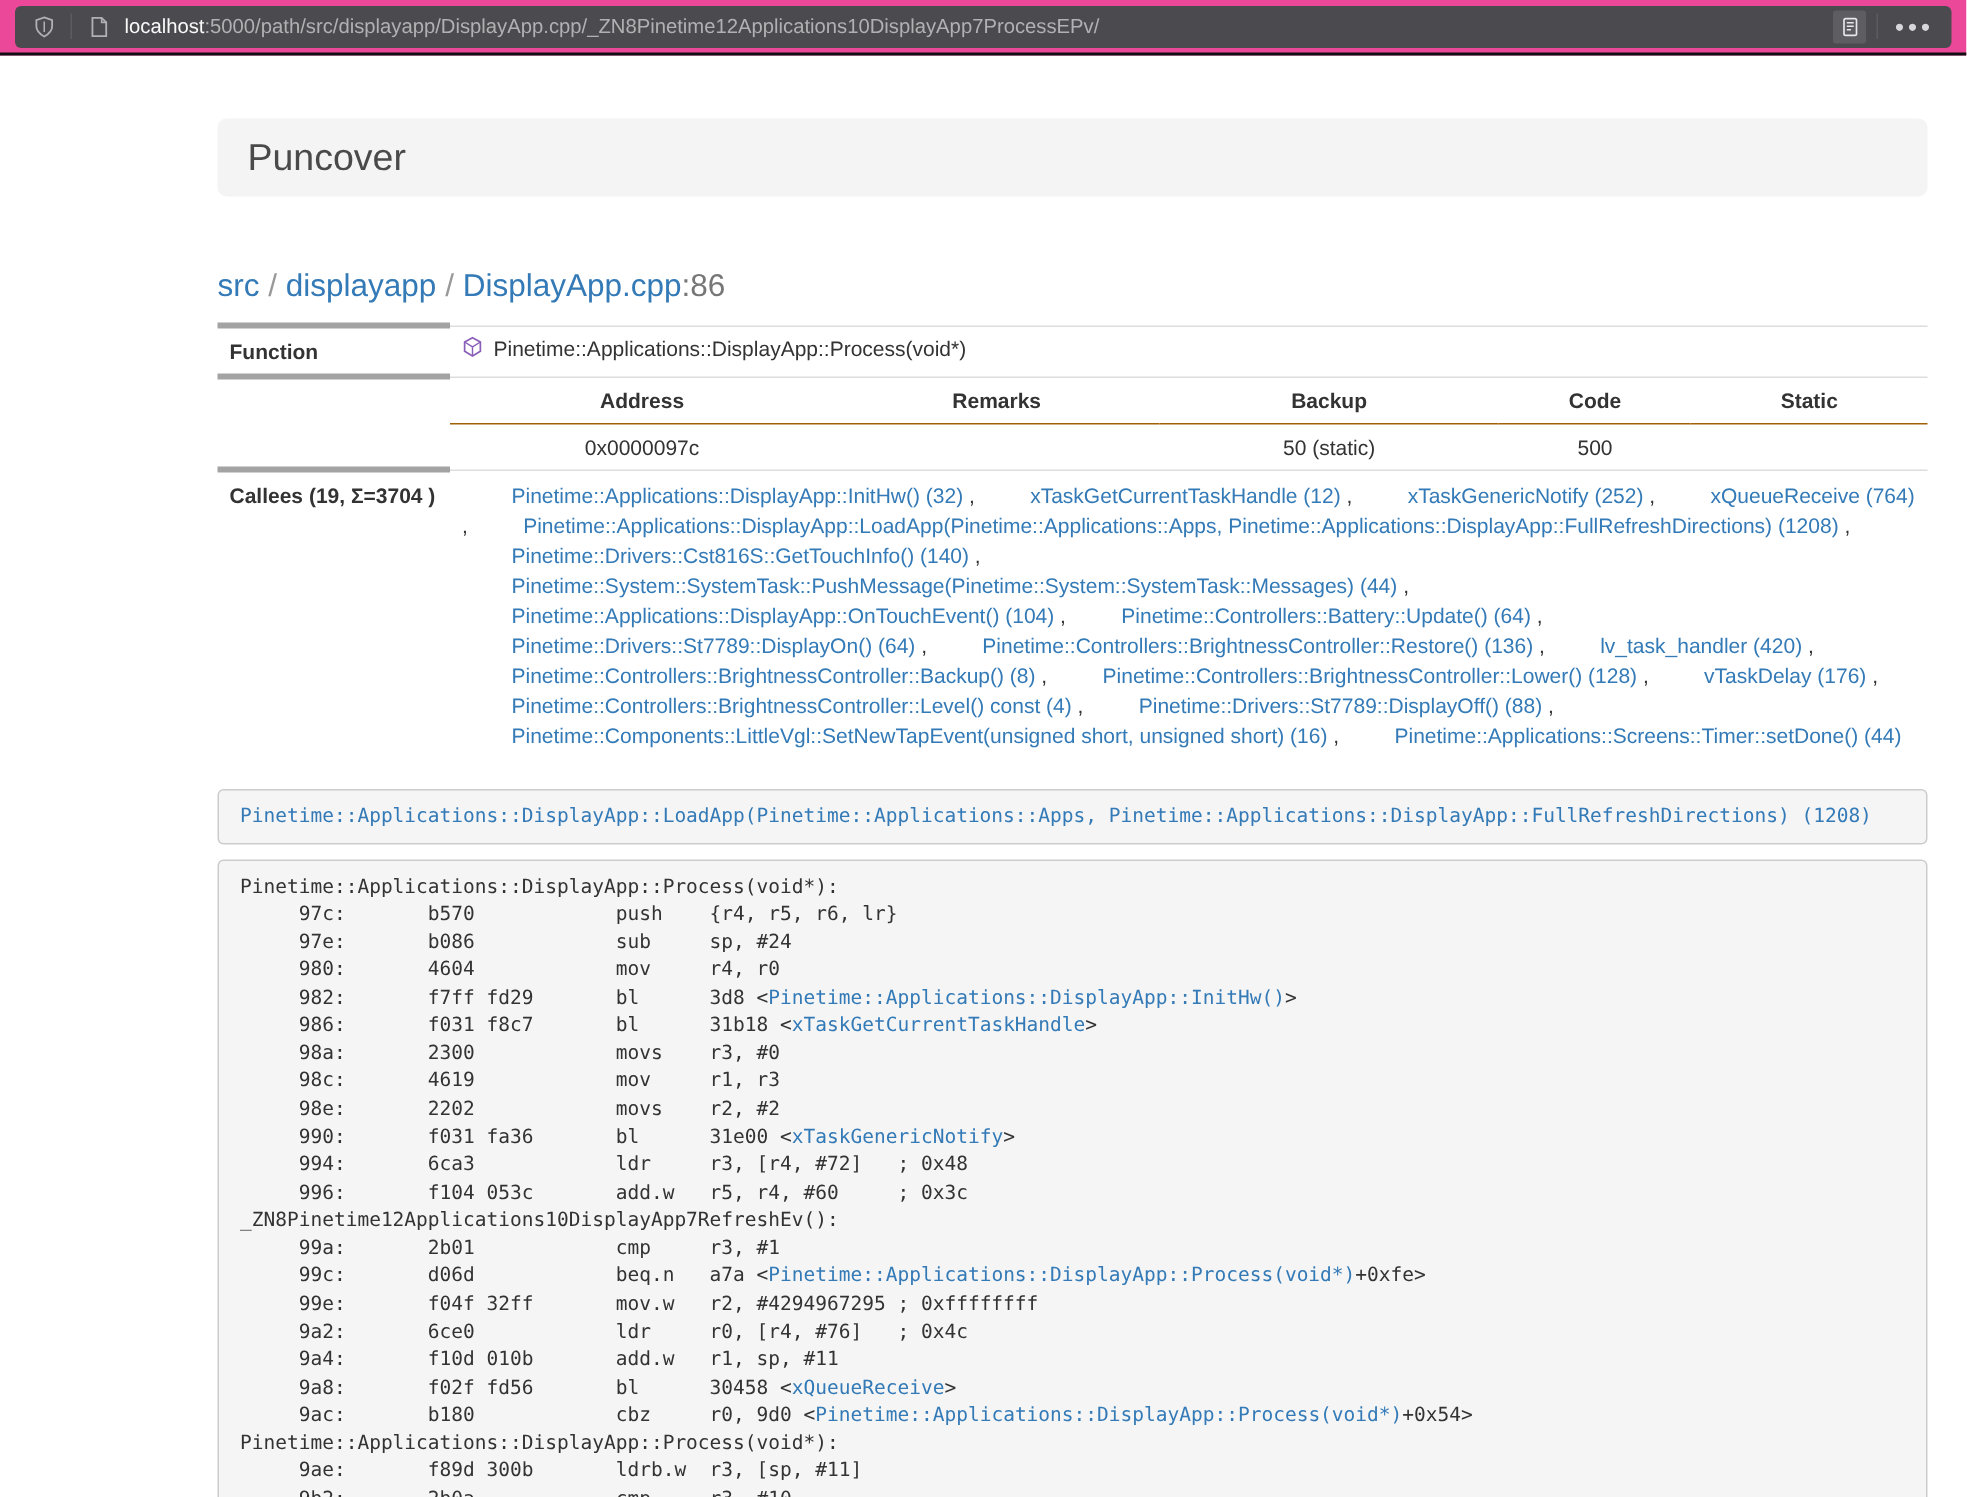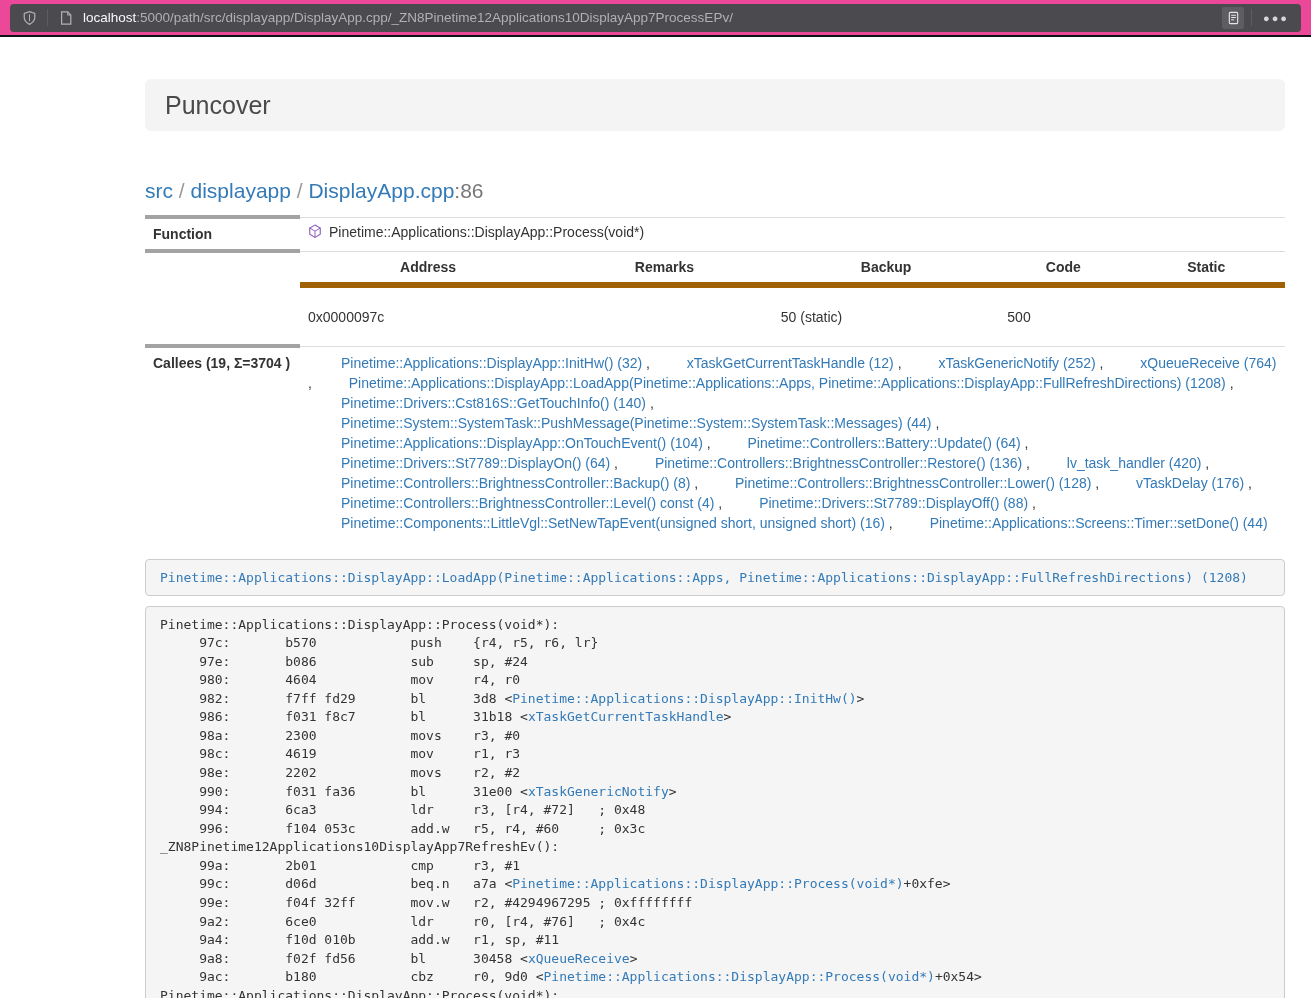--- a/index.html
+++ b/index.html
@@ -33,21 +33,21 @@
   .bc-line { color: #777; }
 
   table.fn-table { margin-top: 12px; width: 100%; border-collapse: collapse; }
   .fn-table th.row-label { width: 155px; text-align: left; vertical-align: top;
     font-weight: bold; padding: 7px 8px; border-top: 4px solid #a3a3a3; }
   .fn-table td.row-value { padding: 6px 8px; border-top: 1px solid #ddd; vertical-align: top; }
   .fn-table td.nested-cell { padding: 0; border-top: 1px solid #ddd; vertical-align: top; }
 
   table.meta-table { width: 100%; border-collapse: collapse; }
   .meta-table th { text-align: center; font-weight: bold; padding: 7px 8px; }
-  .meta-table td { padding: 21px 8px; border-top: 6px solid #a16207; }
+  .meta-table td { padding: 7px 8px; border-top: 1px solid #a16207; text-align: center; }
 
   .fn-name-wrap { display: flex; align-items: center; }
   .cube { margin-right: 7px; display: inline-flex; }
 
   .callees { line-height: 20px; }
   .callees a { color: #337ab7; text-decoration: none; white-space: nowrap; margin-left: 33px; }
 
   .panel { margin: 20px 0 10px; background: #f5f5f5; border: 1px solid #ccc;
     border-radius: 4px; padding: 10px 14px;
     font-family: "DejaVu Sans Mono", monospace; font-size: 13px; }

